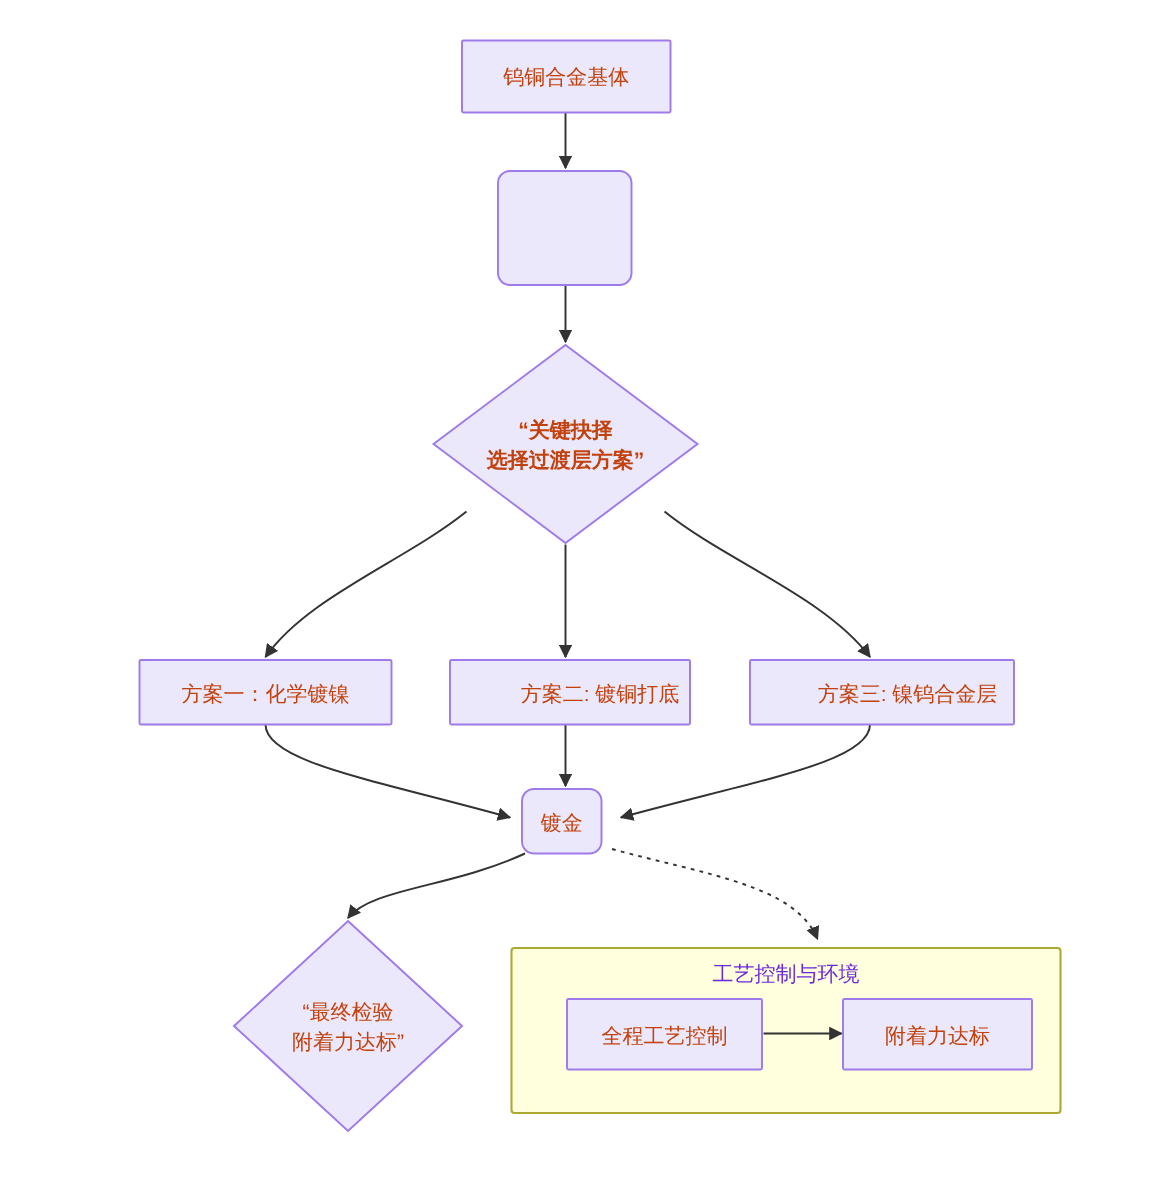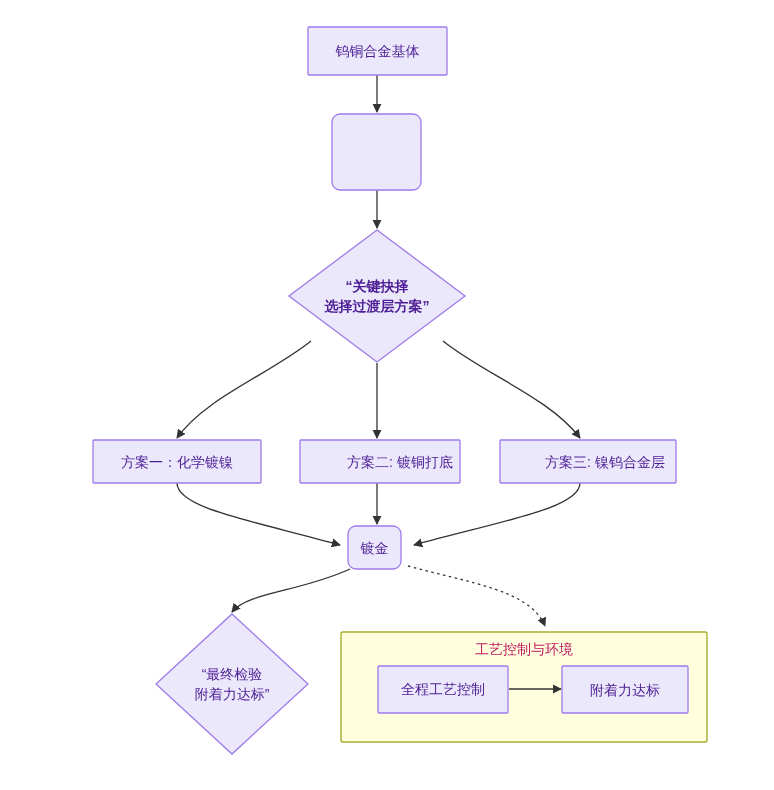--- a/index.html
+++ b/index.html
@@ -27,30 +27,30 @@
     width: 774px;
     height: 790px;
     overflow: visible;
   }
   .node-label {
     position: absolute;
     display: flex;
     align-items: center;
     justify-content: center;
     text-align: center;
-    color: #4c1d95;
+    color: #c2410c;
     font-size: 14px;
     line-height: 20px;
     white-space: pre;
     pointer-events: none;
   }
   .subgraph-title {
     position: absolute;
     text-align: center;
-    color: #be185d;
+    color: #6d28d9;
     font-size: 14px;
     line-height: 18px;
     white-space: pre;
   }
 </style>
 </head>
 <body>
 
 <div id="diagram-root">
 
@@ -126,17 +126,17 @@
 
   <div class="node-label" style="left:500px; top:440px; width:176px; height:43px;margin-left:17px;">方案三: 镍钨合金层</div>
 
   <div class="node-label" style="left:348px; top:526px; width:53px; height:43px;">镀金</div>
 
   <div class="node-label" style="left:152px; top:654px; width:160px; height:60px;">“最终检验
 附着力达标”</div>
 
   <div class="subgraph-title" style="left:341px; top:640px; width:366px;">工艺控制与环境</div>
 
-  <div class="node-label" style="left:378px; top:666px; width:130px; height:47px;font-family:Liberation Serif, serif;">全程工艺控制</div>
+  <div class="node-label" style="left:378px; top:666px; width:130px; height:47px;">全程工艺控制</div>
 
   <div class="node-label" style="left:562px; top:666px; width:126px; height:47px;">附着力达标</div>
 
 </div>
 
 </body></html>

